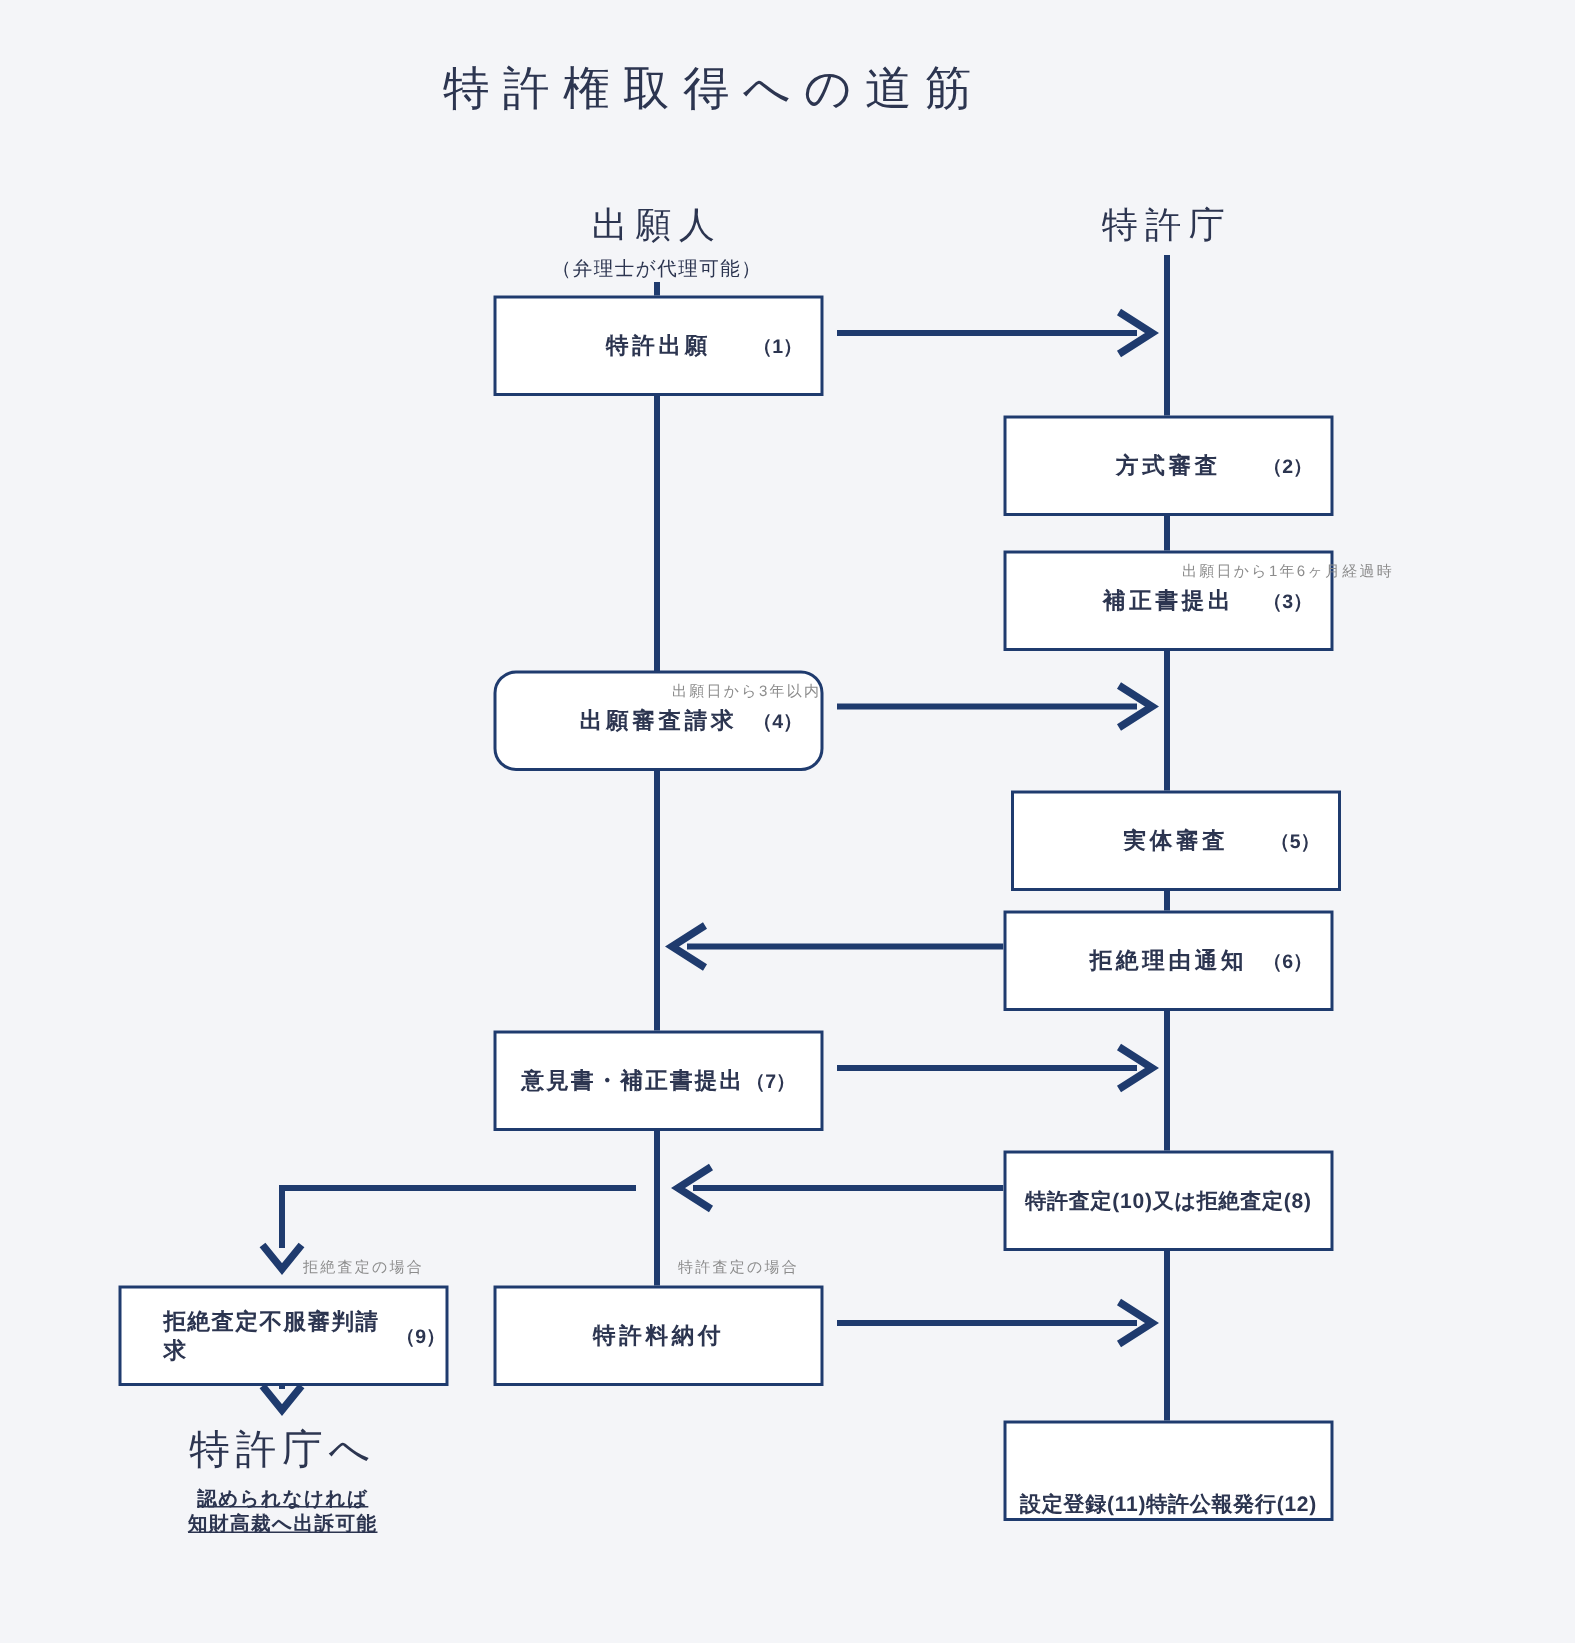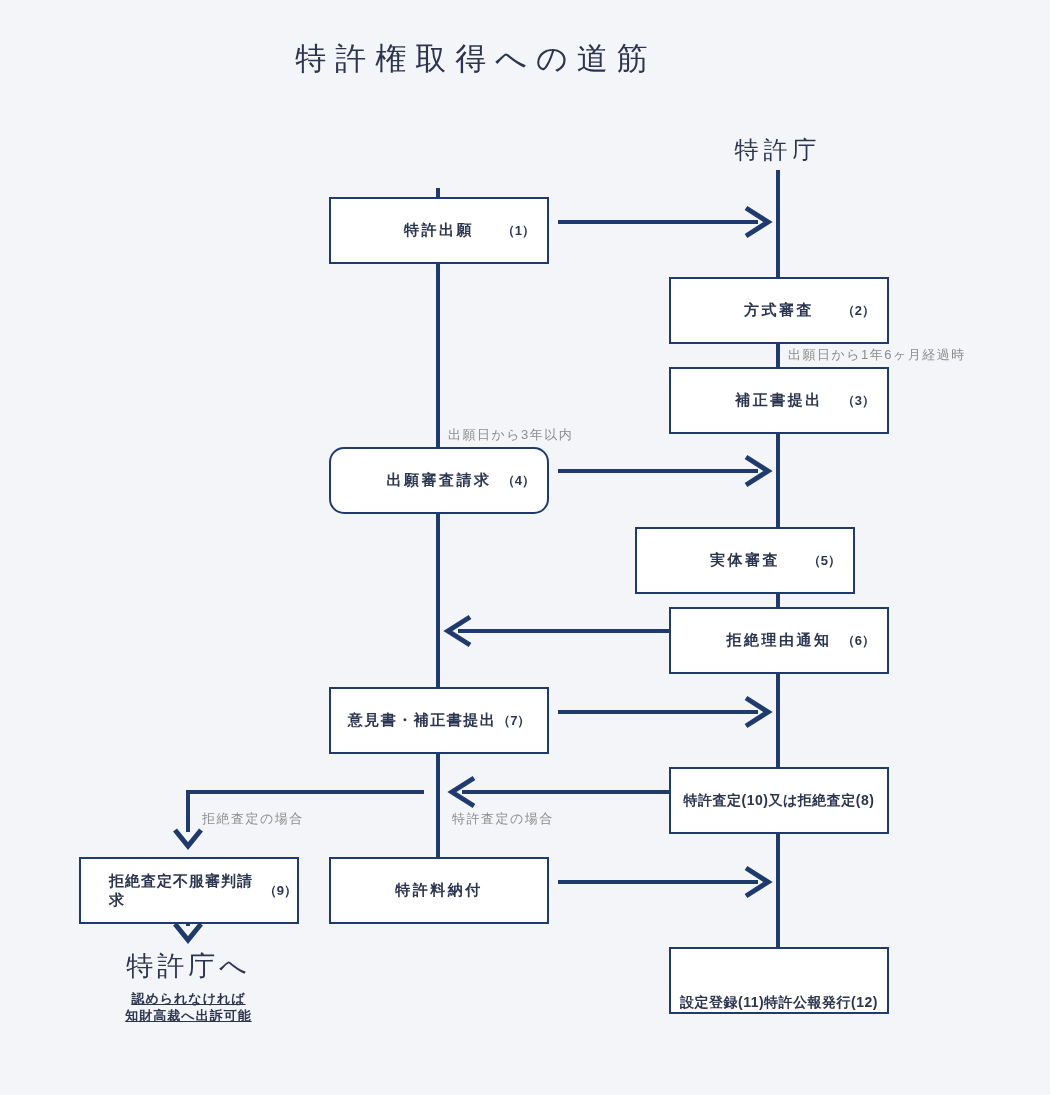--- a/index.html
+++ b/index.html
@@ -30,29 +30,29 @@
     font-weight:bold;font-size:15px;letter-spacing:2.5px;color:var(--ink);}
   .box .box-num{position:absolute;right:12px;top:50%;transform:translateY(-50%);
     font-size:13px;letter-spacing:0;font-weight:bold;color:var(--ink);}
   .box.inline .box-num{position:static;transform:none;margin-left:1px;}
   .box.compact{font-size:14px;letter-spacing:0.5px;}
 
   #b1{left:329px;top:197px;}
   #b2{left:669px;top:277px;}
   #b3{left:669px;top:367px;}
   #b4{left:329px;top:447px;border-radius:15px;}
-  #b5{left:635px;top:527px;}
+  #b5{left:674px;top:527px;}
   #b6{left:669px;top:607px;}
   #b7{left:329px;top:687px;letter-spacing:1.5px;}
   #b8{left:669px;top:767px;}
   #b9{left:79px;top:857px;letter-spacing:1px;padding-left:28px;}
   #b10{left:329px;top:857px;}
   #b11{left:669px;top:947px;align-items:flex-end;}
 
-  .ann{position:absolute;font-size:13px;letter-spacing:1.5px;color:var(--gray);white-space:nowrap;}
+  .ann{position:absolute;font-size:10px;letter-spacing:1.5px;color:var(--gray);white-space:nowrap;margin-top:28px;}
   #ann-publication{left:788px;top:346px;}
   #ann-deadline{left:448px;top:426px;}
   #ann-rejection{left:202px;top:810px;}
   #ann-grant{left:452px;top:810px;}
 
   .footer{position:absolute;left:86px;top:948px;width:205px;text-align:center;color:var(--ink);}
   .footer .f-title{font-size:27px;letter-spacing:4px;}
   .footer .f-note{font-size:13px;font-weight:bold;letter-spacing:1px;line-height:17px;margin-top:6px;text-decoration:underline;}
 </style>
 </head>
@@ -102,20 +102,24 @@
     </g>
 
     <g>
       <line x1="188" y1="907" x2="188" y2="926"></line>
       <polyline points="175,924 188,940 201,924"></polyline>
     </g>
   </svg>
 
   <div class="page-title">特許権取得への道筋</div>
 
+  <div class="col-head" id="head-applicant">
+    <div class="ch-title">出願人</div>
+    <div class="ch-sub">（弁理士が代理可能）</div>
+  </div>
   <div class="col-head" id="head-office">
     <div class="ch-title">特許庁</div>
   </div>
 
   <div class="box" id="b1">
     <span class="box-label">特許出願</span>
     <span class="box-num">（1）</span>
   </div>
   <div class="box" id="b2">
     <span class="box-label">方式審査</span>

